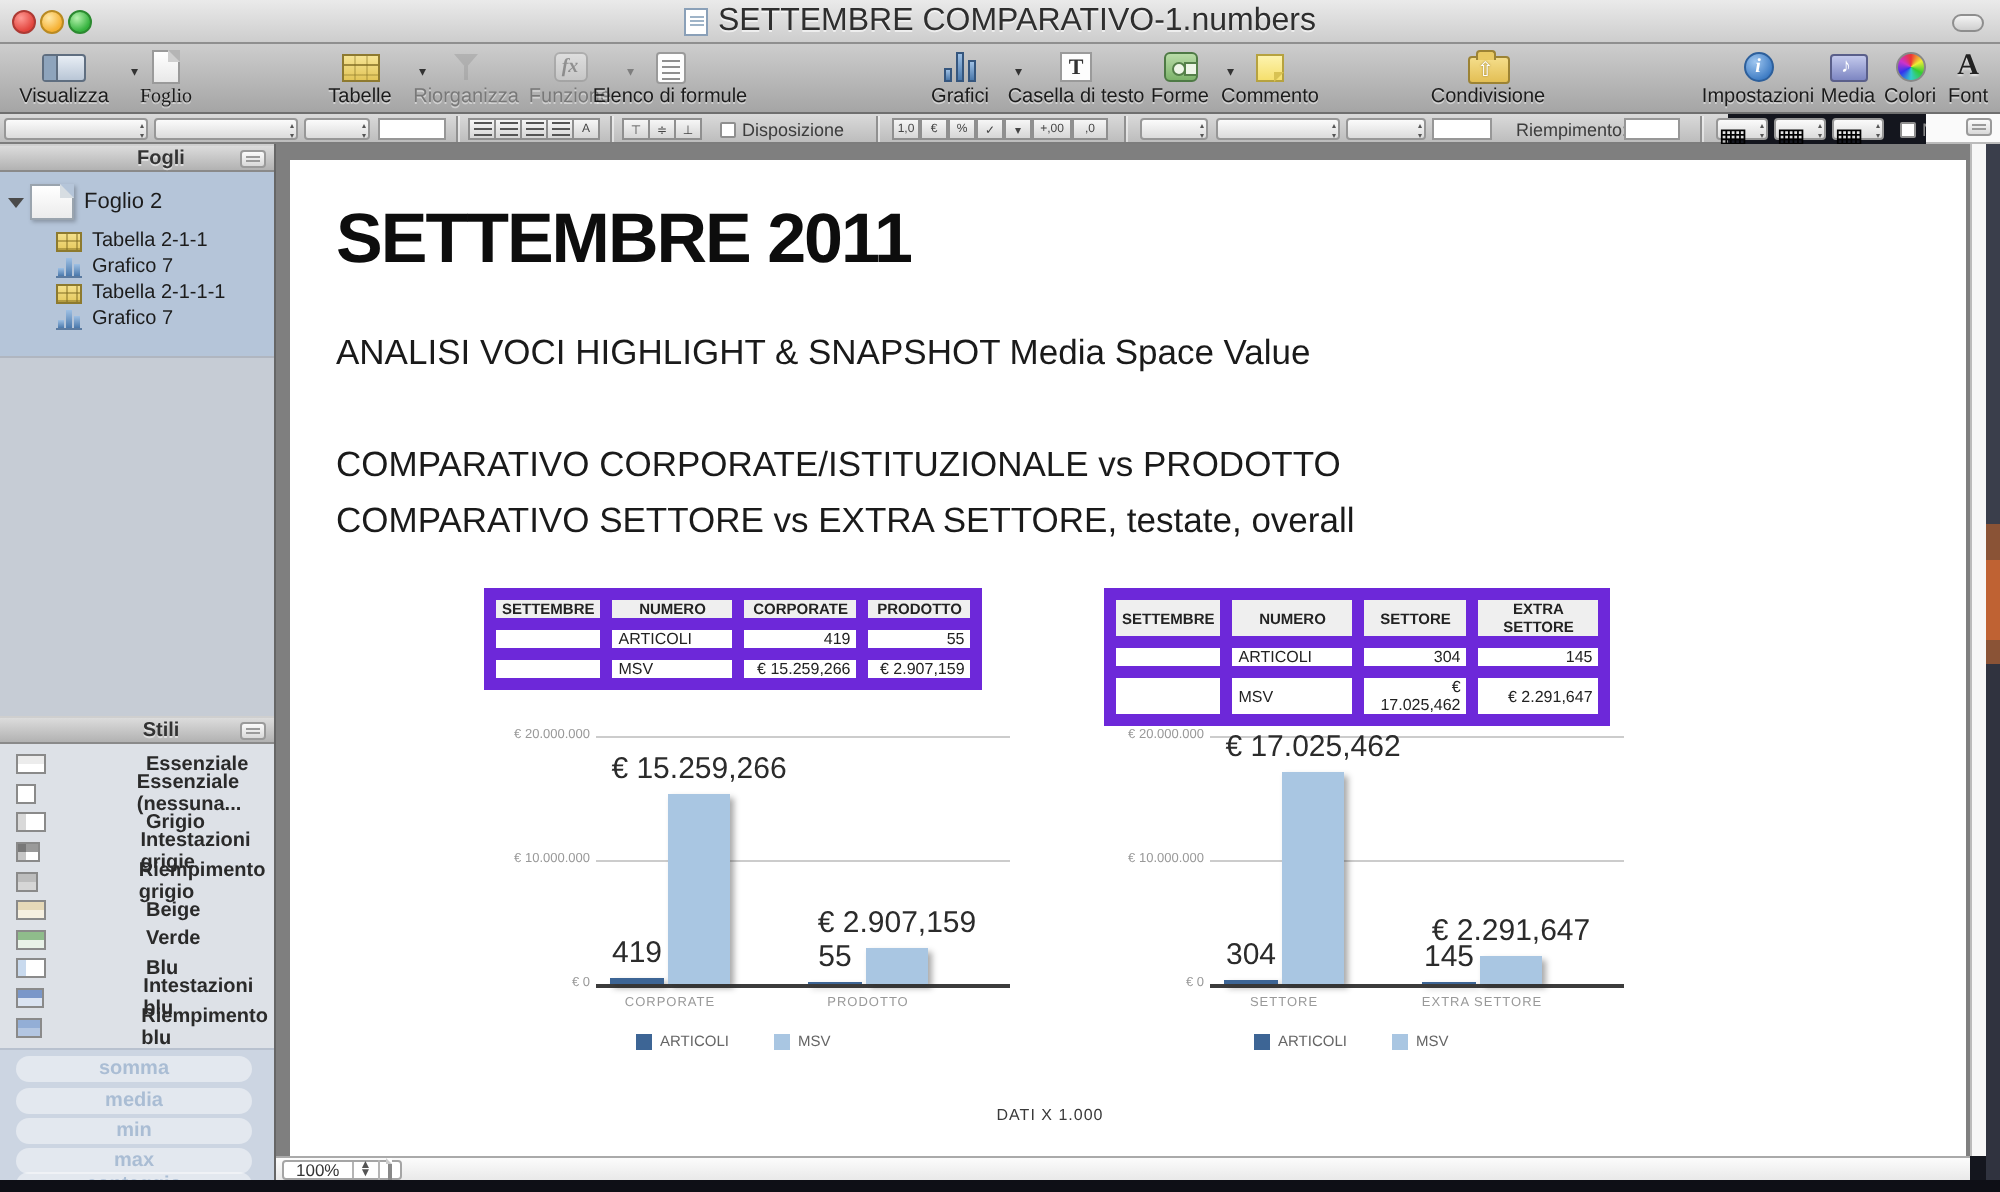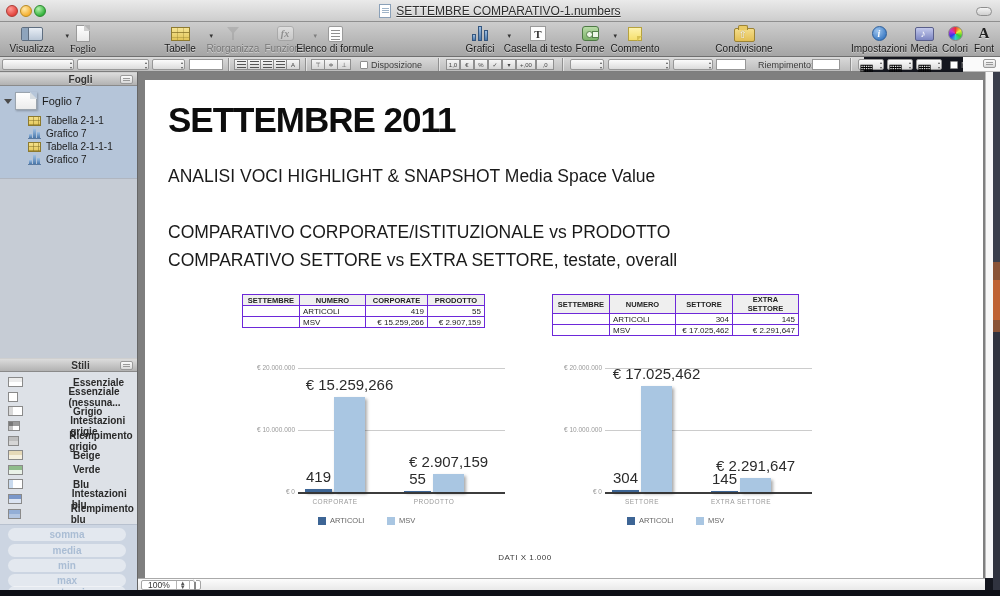--- a/index.html
+++ b/index.html
@@ -10,21 +10,21 @@
   #titlebar { position:absolute; left:0; top:0; width:1000px; height:22px;
     background:linear-gradient(#eaeaea,#cdcdcd); border-bottom:1px solid #8f8f8f;
     display:flex; align-items:center; }
   .tl { position:absolute; top:5px; width:12px; height:12px; border-radius:50%; }
   .tl.red    { left:6px;  background:radial-gradient(circle at 35% 30%, #ff9a94,#e2443d 70%); border:1px solid #ad3a34;}
   .tl.yellow { left:20px; background:radial-gradient(circle at 35% 30%, #ffe9a8,#f5b032 70%); border:1px solid #b98a22;}
   .tl.green  { left:34px; background:radial-gradient(circle at 35% 30%, #b6f3ae,#35b23e 70%); border:1px solid #2c8a30;}
   #title-center { margin:0 auto; display:flex; align-items:center; gap:5px; }
   .doc-ico { width:12px; height:14px; background:#fff; border:1px solid #8aa0b8; position:relative; }
   .doc-ico:before { content:""; position:absolute; left:2px; top:3px; width:7px; height:1px; background:#9fb4c8; box-shadow:0 2px 0 #9fb4c8, 0 4px 0 #9fb4c8; }
-  #title-text { font-size:12px; color:#2e2e2e; text-shadow:0 1px 0 rgba(255,255,255,.6);text-decoration:underline; }
+  #title-text { font-size:16px; color:#2e2e2e; text-shadow:0 1px 0 rgba(255,255,255,.6); }
   .lozenge { position:absolute; right:8px; top:7px; width:16px; height:9px; border-radius:5px;
     border:1px solid #8e8e8e; background:linear-gradient(#f4f4f4,#cfcfcf); }
 
   
   #toolbar { position:absolute; left:0; top:22px; width:1000px; height:35px;
     background:linear-gradient(#cdcdcd,#a5a5a5); border-bottom:1px solid #6f6f6f; }
   .tbi { position:absolute; top:2px; height:32px; text-align:center; cursor:default; }
   .tbi .ico { height:19px; display:flex; align-items:center; justify-content:center; position:relative; }
   .tbi .lbl { font-size:10px; color:#1b1b1b; text-shadow:0 1px 0 rgba(255,255,255,.45); white-space:nowrap; }
   .tbi.disabled .lbl { color:#787878; }
@@ -138,21 +138,21 @@
   #canvas { position:absolute; left:138px; top:72px; width:847px; height:506px; background:#7f7f7f; overflow:hidden; }
   #page { position:absolute; left:7px; top:8px; width:838px; height:498px; background:#fff; }
   #doc-title { position:absolute; left:23px; top:20px; font-size:35px; font-weight:bold; letter-spacing:-1px; color:#0d0d0d; }
   .doc-line { position:absolute; left:23px; font-size:17.5px; color:#1a1a1a; white-space:nowrap; }
   .doc-line b { font-weight:bold; }
   .red-x { color:#e01010; font-weight:bold; }
   #footnote { position:absolute; left:330px; top:473px; width:100px; text-align:center; font-size:8px; color:#3a3a3a; letter-spacing:.5px; }
 
   
   .mini-data-table { position:absolute; border-collapse:collapse; font-size:8px; color:#222; }
-  .mini-data-table td, .mini-data-table th { border:1px solid #6d28d9; height:11px; padding:0 3px; background:#fff; }
+  .mini-data-table td, .mini-data-table th { border:6px solid #6d28d9; height:11px; padding:0 3px; background:#fff; }
   .mini-data-table th { background:#efefef; font-weight:bold; font-size:7.5px; text-align:center; }
   .mini-data-table td.num { text-align:right; }
   .mini-data-table td.name { text-align:left; }
 
   
   .chart { position:absolute; width:258px; height:170px; }
   .plot { position:absolute; left:48px; top:6px; width:207px; height:126px; }
   .gridline { position:absolute; left:0; width:207px; height:1px; background:#ccc; }
   .baseline { position:absolute; left:0; bottom:0; width:207px; height:2px; background:#3c3c3c; }
   .ytick { position:absolute; left:-47px; width:44px; text-align:right; font-size:6.5px; color:#999; }
@@ -350,21 +350,21 @@
 
 <div id="sidebar">
   <div class="panel-header">
     <span>Fogli</span>
     <span class="grip"></span>
   </div>
   <div id="sheet-list">
     <div class="sheet-row root">
       <span class="tri"></span>
       <span class="i-sheet"></span>
-      <span>Foglio 7</span>
+      <span>Foglio 2</span>
     </div>
     <div class="sheet-row">
       <span class="mini-table"></span>
       <span>Tabella 2-1-1</span>
     </div>
     <div class="sheet-row">
       <span class="mini-chart">
           <i></i>
           <i></i>
           <i></i>

